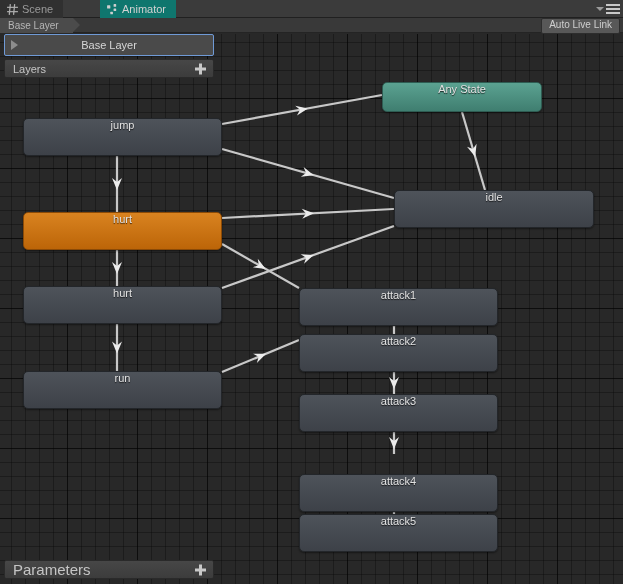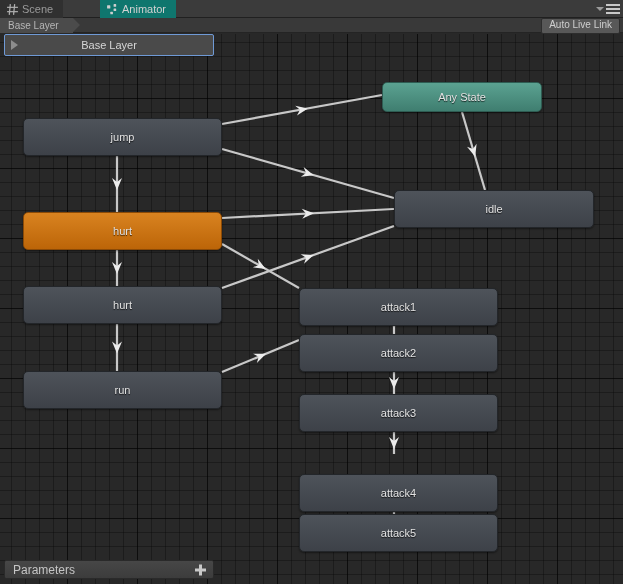--- a/index.html
+++ b/index.html
@@ -129,21 +129,21 @@
 
   
   .params-bar {
     position: absolute; left: 4px; bottom: 5px;
     width: 210px; height: 19px;
     background: linear-gradient(#474747, #3c3c3c);
     border: 1px solid #2a2a2a;
     border-radius: 2px;
     display: flex; align-items: center;
     padding: 0 8px;
-    font-size: 12px; color: #c5c5c5;
+    font-size: 15px; color: #c5c5c5;
     z-index: 15;
     margin-top: 16px;
   }
 
   
   .canvas {
     position: absolute; left: 0; top: 34px;
     width: 623px; height: 550px;
     overflow: hidden;
     background-color: #282828;
@@ -154,21 +154,21 @@
       linear-gradient(to bottom, rgba(0,0,0,0.55) 1px, transparent 1px);
     background-size: 14px 14px, 14px 14px, 70px 70px, 70px 70px;
     background-position: -3px -6px, -3px -6px, -3px -6px, -3px -6px;
   }
   .edges { position: absolute; left: 0; top: 0; width: 623px; height: 550px; }
 
   
   .node {
     position: absolute;
     border-radius: 5px;
-    display: flex; align-items: center; justify-content: center;
+    display: flex; align-items: flex-start; justify-content: center;
     font-size: 11px; color: #e2e2e2;
     text-shadow: 0 1px 1px rgba(0,0,0,0.75);
     box-shadow: 0 1px 2px rgba(0,0,0,0.45);
     z-index: 5;
   }
   .node.normal { background: linear-gradient(#4e535a, #3d4148); border: 1px solid #23262a; }
   .node.orange { background: linear-gradient(#d98320, #bc6508); border: 1px solid #8b4a06; }
   .node.teal   { background: linear-gradient(#5ba291, #3f7e70); border: 1px solid #2e5c52; }
 </style>
 </head>
@@ -292,20 +292,24 @@
 
   <div class="livelink">
     <span>Auto Live Link</span>
   </div>
 
   <div class="layers-panel">
     <div class="layer-row">
       <span class="foldout"></span>
       <span>Base Layer</span>
     </div>
+    <div class="layers-bar">
+      <span>Layers</span>
+      <span class="plusbtn"></span>
+    </div>
   </div>
 
   <div class="params-bar">
     <span>Parameters</span>
     <span class="plusbtn"></span>
   </div>
 
 </div>
 
 </body></html>

